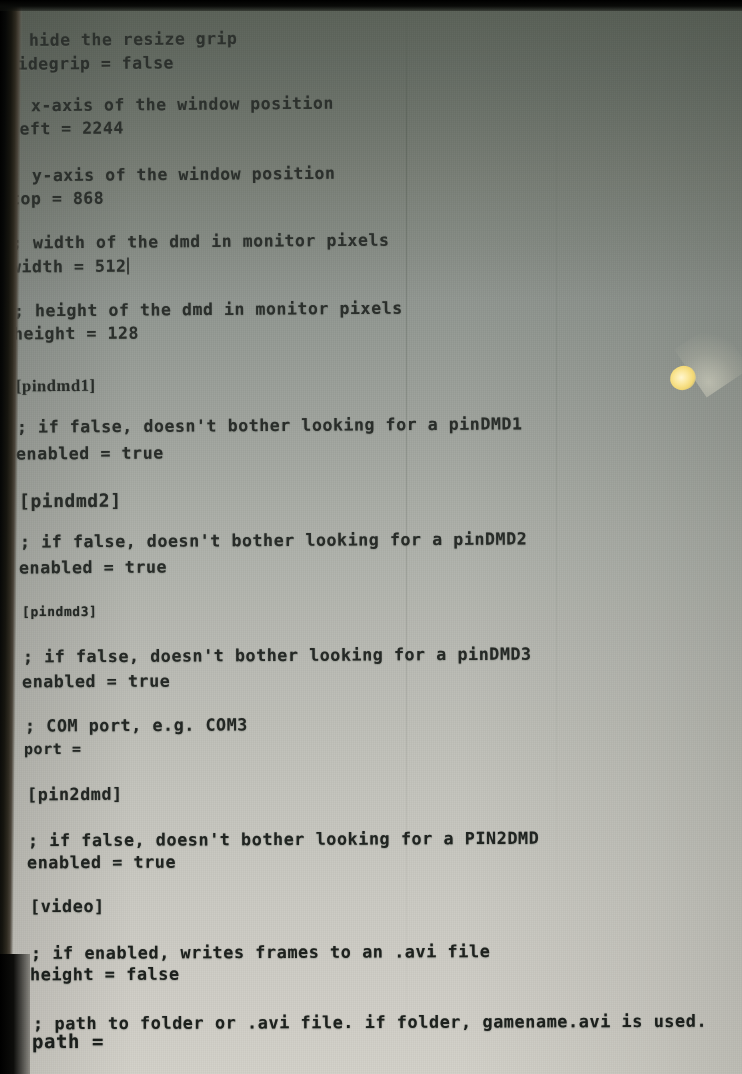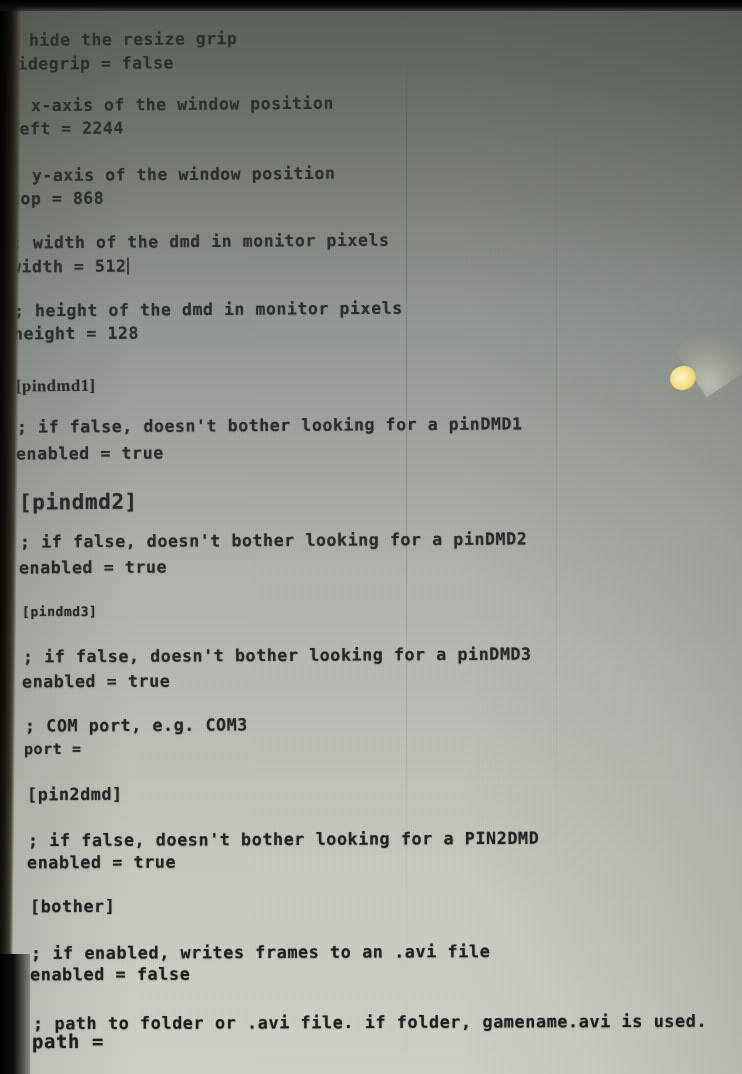--- a/index.html
+++ b/index.html
@@ -141,34 +141,34 @@
       <div class="line" style="left: 9px; top: 119px; transform: rotate(-0.467deg); color: rgb(38, 42, 39); opacity: 0.91; font-size: 16.46px;">left = 2244</div>
       <div class="line" style="left: 11px; top: 165px; transform: rotate(-0.454deg); color: rgb(38, 42, 39); opacity: 0.92; font-size: 16.48px;">; y-axis of the window position</div>
       <div class="line" style="left: 10px; top: 189px; transform: rotate(-0.447deg); color: rgb(38, 42, 39); opacity: 0.92; font-size: 16.49px;">top = 868</div>
       <div class="line" style="left: 12px; top: 232px; transform: rotate(-0.435deg); color: rgb(37, 41, 38); opacity: 0.92; font-size: 16.51px;">; width of the dmd in monitor pixels</div>
       <div class="line" style="left: 11px; top: 257px; transform: rotate(-0.428deg); color: rgb(37, 41, 38); opacity: 0.92; font-size: 16.52px;">width = 512<span class="caret"></span></div>
       <div class="line" style="left: 14px; top: 300px; transform: rotate(-0.416deg); color: rgb(36, 40, 37); opacity: 0.93; font-size: 16.54px;">; height of the dmd in monitor pixels</div>
       <div class="line" style="left: 13px; top: 324px; transform: rotate(-0.409deg); color: rgb(36, 40, 37); opacity: 0.93; font-size: 16.55px;">height = 128</div>
       <div class="line" style="left: 16px; top: 376px; transform: rotate(-0.395deg); color: rgb(35, 39, 36); opacity: 0.94; font-size: 16.58px; font-family: Liberation Serif, serif;">[pindmd1]</div>
       <div class="line" style="left: 17px; top: 416px; transform: rotate(-0.384deg); color: rgb(35, 39, 36); opacity: 0.94; font-size: 16.59px;">; if false, doesn't bother looking for a pinDMD1</div>
       <div class="line" style="left: 16px; top: 444px; transform: rotate(-0.376deg); color: rgb(34, 38, 35); opacity: 0.94; font-size: 16.61px;">enabled = true</div>
-      <div class="line" style="left: 19px; top: 490px; transform: rotate(-0.363deg); color: rgb(34, 38, 35); opacity: 0.95; font-size: 21px;">[pindmd2]</div>
+      <div class="line" style="left: 19px; top: 490px; transform: rotate(-0.363deg); color: rgb(34, 38, 35); opacity: 0.95; font-size: 18px;">[pindmd2]</div>
       <div class="line" style="left: 20px; top: 531px; transform: rotate(-0.352deg); color: rgb(33, 37, 34); opacity: 0.95; font-size: 16.65px;">; if false, doesn't bother looking for a pinDMD2</div>
       <div class="line" style="left: 19px; top: 558px; transform: rotate(-0.344deg); color: rgb(33, 37, 34); opacity: 0.95; font-size: 16.66px;">enabled = true</div>
       <div class="line" style="left: 22px; top: 604px; transform: rotate(-0.331deg); color: rgb(32, 36, 33); opacity: 0.96; font-size: 13px;">[pindmd3]</div>
       <div class="line" style="left: 23px; top: 645px; transform: rotate(-0.32deg); color: rgb(32, 36, 33); opacity: 0.96; font-size: 16.7px;">; if false, doesn't bother looking for a pinDMD3</div>
       <div class="line" style="left: 22px; top: 671px; transform: rotate(-0.313deg); color: rgb(31, 35, 32); opacity: 0.96; font-size: 16.71px;">enabled = true</div>
       <div class="line" style="left: 25px; top: 715px; transform: rotate(-0.3deg); color: rgb(31, 35, 32); opacity: 0.97; font-size: 16.73px;">; COM port, e.g. COM3</div>
       <div class="line" style="left: 24px; top: 740px; transform: rotate(-0.293deg); color: rgb(30, 34, 31); opacity: 0.97; font-size: 15px;">port =</div>
       <div class="line" style="left: 27px; top: 784px; transform: rotate(-0.281deg); color: rgb(30, 34, 31); opacity: 0.97; font-size: 16.76px; text-align: center;">[pin2dmd]</div>
       <div class="line" style="left: 28px; top: 829px; transform: rotate(-0.268deg); color: rgb(29, 33, 30); opacity: 0.98; font-size: 16.79px;">; if false, doesn't bother looking for a PIN2DMD</div>
       <div class="line" style="left: 27px; top: 852px; transform: rotate(-0.262deg); color: rgb(29, 33, 30); opacity: 0.98; font-size: 16.8px;">enabled = true</div>
-      <div class="line" style="left: 30px; top: 896px; transform: rotate(-0.25deg); color: rgb(28, 32, 29); opacity: 0.98; font-size: 16.82px;">[bother]</div>
+      <div class="line" style="left: 30px; top: 896px; transform: rotate(-0.25deg); color: rgb(28, 32, 29); opacity: 0.98; font-size: 16.82px;">[video]</div>
       <div class="line" style="left: 31px; top: 942px; transform: rotate(-0.237deg); color: rgb(28, 32, 29); opacity: 0.99; font-size: 16.84px;">; if enabled, writes frames to an .avi file</div>
-      <div class="line" style="left: 30px; top: 964px; transform: rotate(-0.231deg); color: rgb(27, 31, 28); opacity: 0.99; font-size: 16.85px;">enabled = false</div>
+      <div class="line" style="left: 30px; top: 964px; transform: rotate(-0.231deg); color: rgb(27, 31, 28); opacity: 0.99; font-size: 16.85px;">height = false</div>
       <div class="line" style="left: 33px; top: 1012px; transform: rotate(-0.217deg); color: rgb(27, 31, 28); opacity: 0.99; font-size: 16.87px;">; path to folder or .avi file. if folder, gamename.avi is used.</div>
       <div class="line" style="left: 32px; top: 1030px; transform: rotate(-0.212deg); color: rgb(27, 31, 28); opacity: 1; font-size: 19px;">path =</div>
     </div>
 
   <div id="flare-streak"></div>
   <div id="flare"></div>
 
   <div id="bezel-left"></div>
   <div id="bezel-top"></div>
   <div id="bezel-bottomleft"></div>

